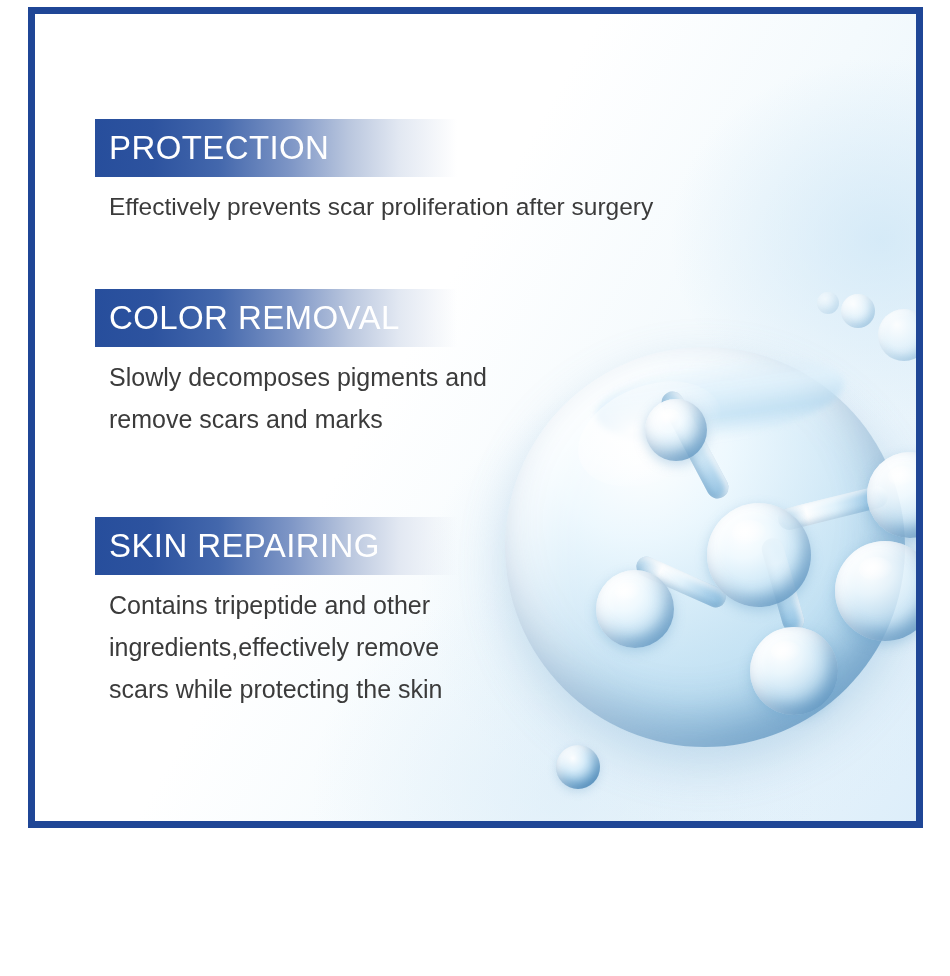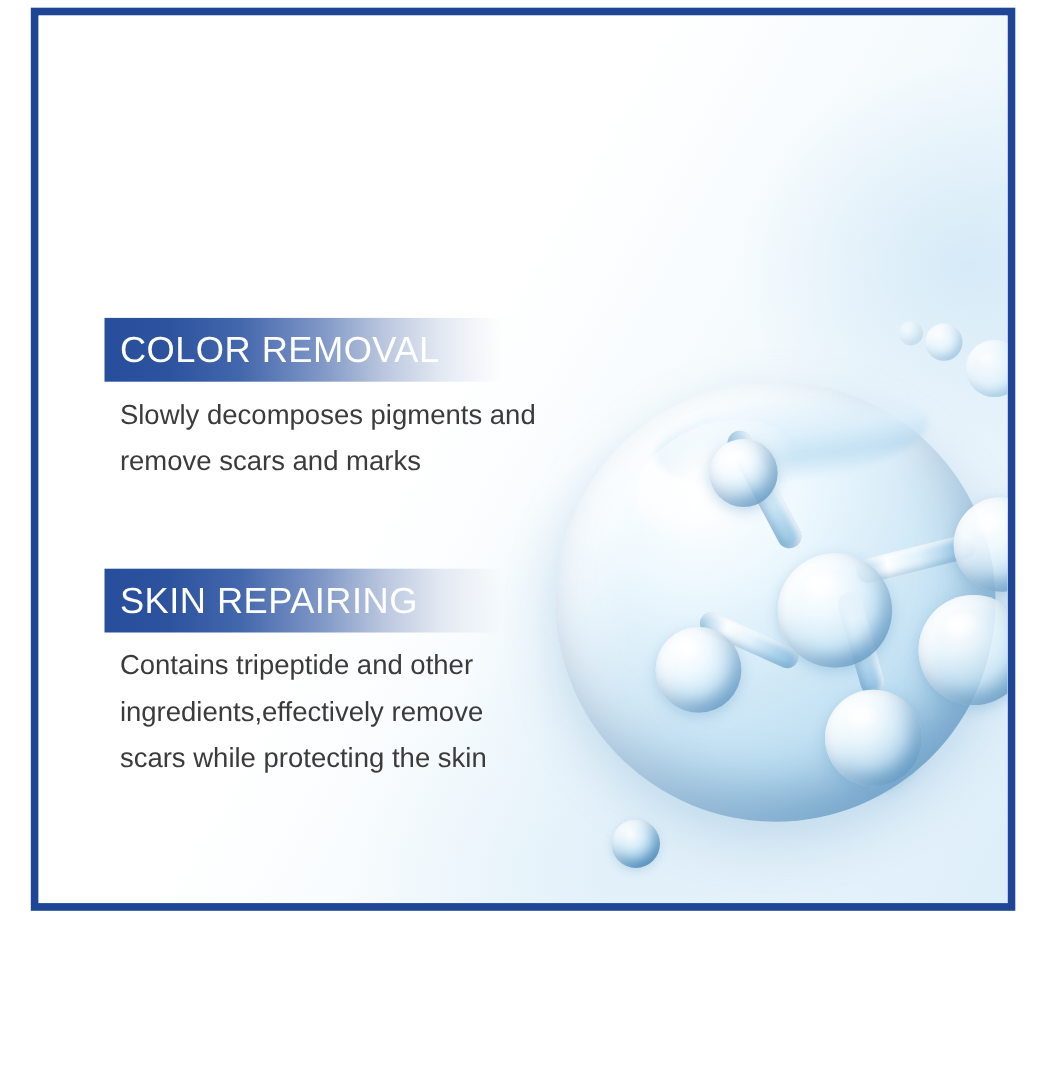--- a/index.html
+++ b/index.html
@@ -215,20 +215,26 @@
 
     <div class="bubble" style="left:806px; top:280px; width:34px; height:34px;"></div>
     <div class="bubble" style="left:843px; top:295px; width:52px; height:52px;"></div>
     <div class="bubble" style="left:782px; top:278px; width:22px; height:22px; opacity:0.55;"></div>
     <div class="bubble-solid" style="left:521px; top:731px; width:44px; height:44px;"></div>
 
   </div>
 
   <div class="features">
 
+    <div class="feature feature-1">
+      <div class="feature-heading">PROTECTION</div>
+      <div class="feature-body">
+        <span class="line">Effectively prevents scar proliferation after surgery</span>
+      </div>
+    </div>
 
     <div class="feature feature-3">
       <div class="feature-heading">SKIN REPAIRING</div>
       <div class="feature-body">
         <span class="line">Contains tripeptide and other</span>
         <span class="line">ingredients,effectively remove</span>
         <span class="line">scars while protecting the skin</span>
       </div>
     </div>
 

